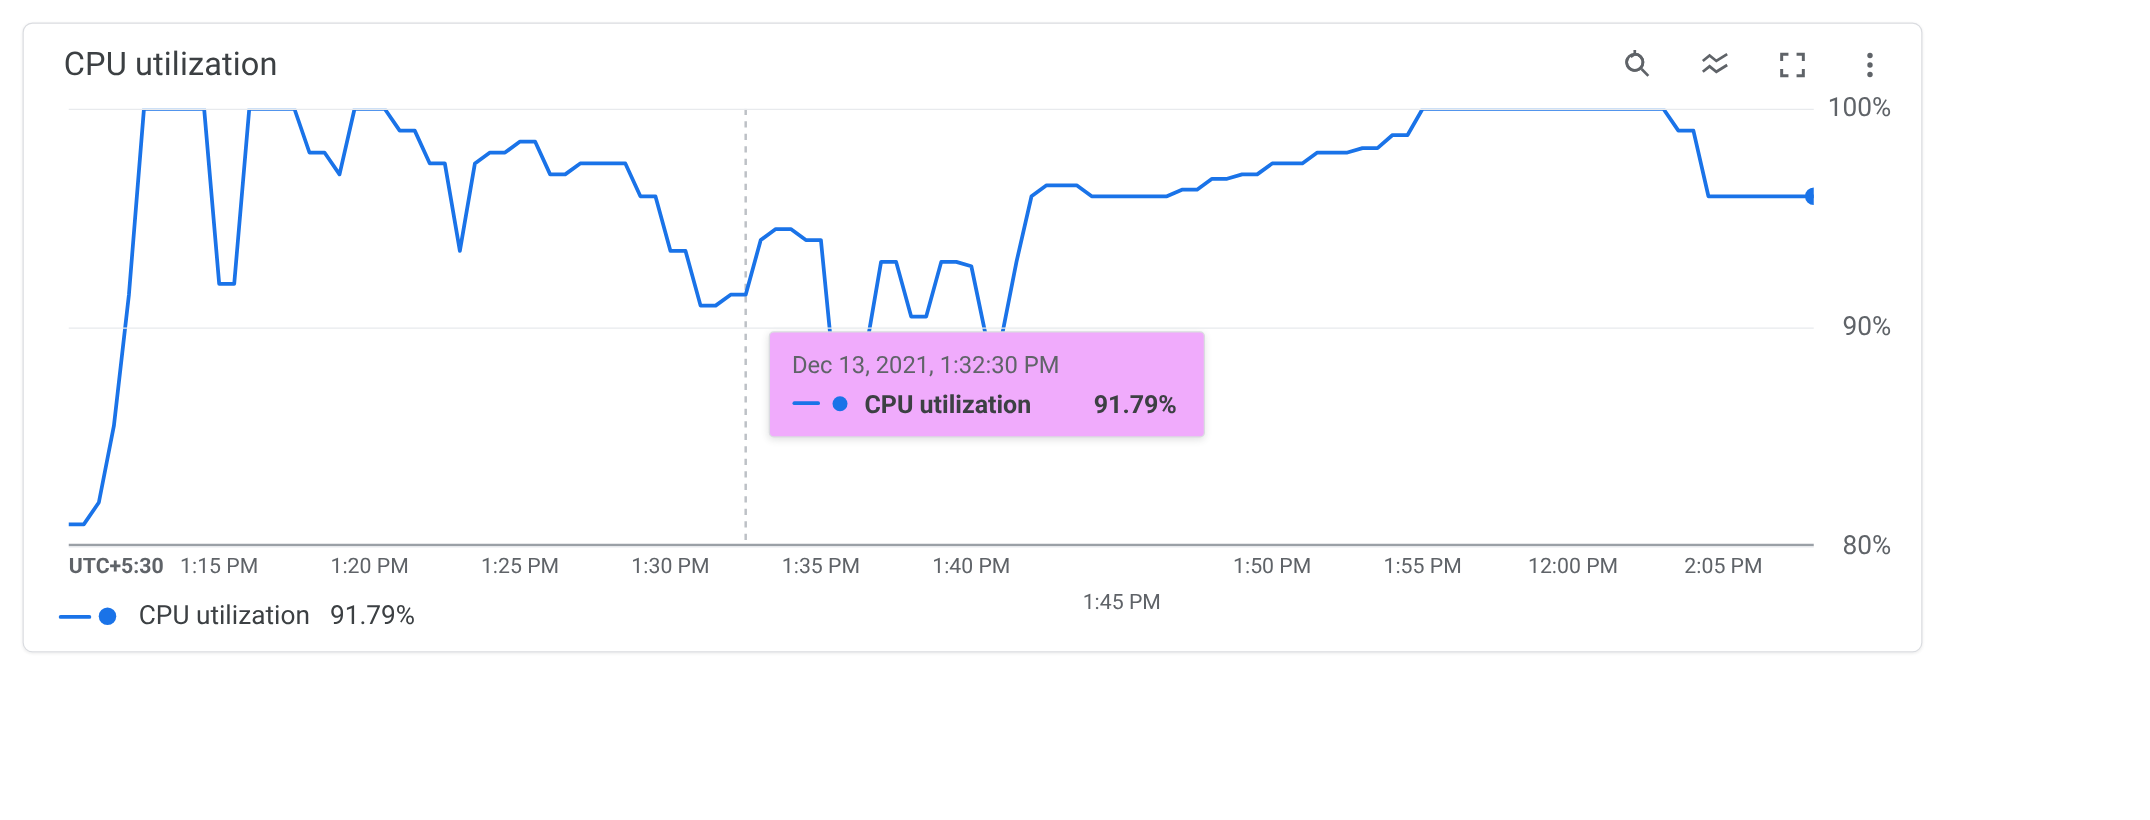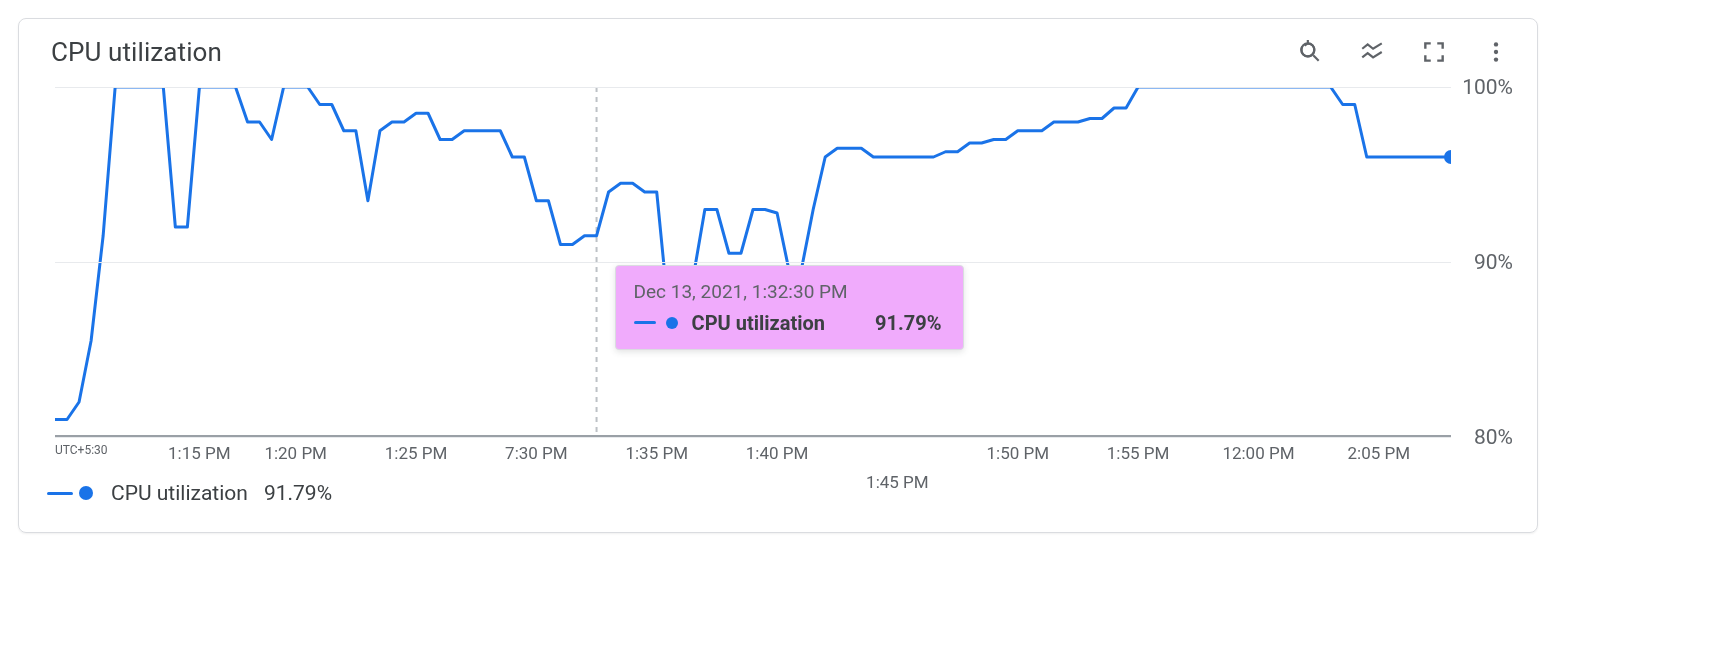--- a/index.html
+++ b/index.html
@@ -2,21 +2,21 @@
 <html><head>
 <meta charset="utf-8">
 <style>
   html,body{margin:0;padding:0;background:#fff;font-family:Roboto,"Helvetica Neue",Arial,sans-serif;color:#202124;}
   .card{
     box-sizing:border-box;
     width:1520px;
     margin:18px;
     border:1px solid #dadce0;
     border-radius:8px;
-    padding:0 0 27px 0;
+    padding:0 0 16px 0;
     box-shadow:0 1px 2px rgba(60,64,67,.08);
     position:relative;
   }
   .card-header{
     display:flex;
     align-items:center;
     justify-content:space-between;
     padding:16px 24px 8px 32px;
   }
   .card-title{
@@ -59,21 +59,21 @@
   .xlabel{
     position:absolute;
     top:6px;
     font-size:17px;
     color:#5f6368;
     transform:translateX(-50%);
     white-space:nowrap;
   }
   .tz-label{
     position:absolute;left:0;top:6px;
-    font-size:12px;color:#5f6368;white-space:nowrap;
+    font-size:17px;color:#5f6368;white-space:nowrap;font-weight:bold;
   }
 
   .series-line{stroke-width:3;fill:none;stroke-linejoin:round;stroke-linecap:round;}
   .series-dot{}
   .hover-line{stroke:#bdc1c6;stroke-width:2;stroke-dasharray:5 5;}
 
   .tooltip{
     position:absolute;
     background:#f0abfc;
     border:1px solid #dadce0;
@@ -155,24 +155,24 @@
       </div>
     <div class="gridline" style="top: 0px;"></div>
         <div class="yaxis-label" style="top: 0px;">100%</div>
         <div class="gridline" style="top: 175px;"></div>
         <div class="yaxis-label" style="top: 175px;">90%</div>
         <div class="gridline" style="top: 350px;"></div>
         <div class="yaxis-label" style="top: 350px;">80%</div>
       </div>
     <div class="xaxis" id="xaxis">
       <span class="tz-label">UTC+5:30</span>
-    <span class="xlabel" style="left: 120.345px; margin-left: 24px;">1:15 PM</span>
+    <span class="xlabel" style="left: 120.345px;">1:15 PM</span>
         <span class="xlabel" style="left: 240.69px;">1:20 PM</span>
         <span class="xlabel" style="left: 361.034px;">1:25 PM</span>
-        <span class="xlabel" style="left: 481.379px;">7:30 PM</span>
+        <span class="xlabel" style="left: 481.379px;">1:30 PM</span>
         <span class="xlabel" style="left: 601.724px;">1:35 PM</span>
         <span class="xlabel" style="left: 722.069px;">1:40 PM</span>
         <span class="xlabel" style="left: 842.414px; margin-top: 29px;">1:45 PM</span>
         <span class="xlabel" style="left: 962.759px;">1:50 PM</span>
         <span class="xlabel" style="left: 1083.1px;">1:55 PM</span>
         <span class="xlabel" style="left: 1203.45px;">12:00 PM</span>
         <span class="xlabel" style="left: 1323.79px;">2:05 PM</span>
       </div>
   </div>
 

